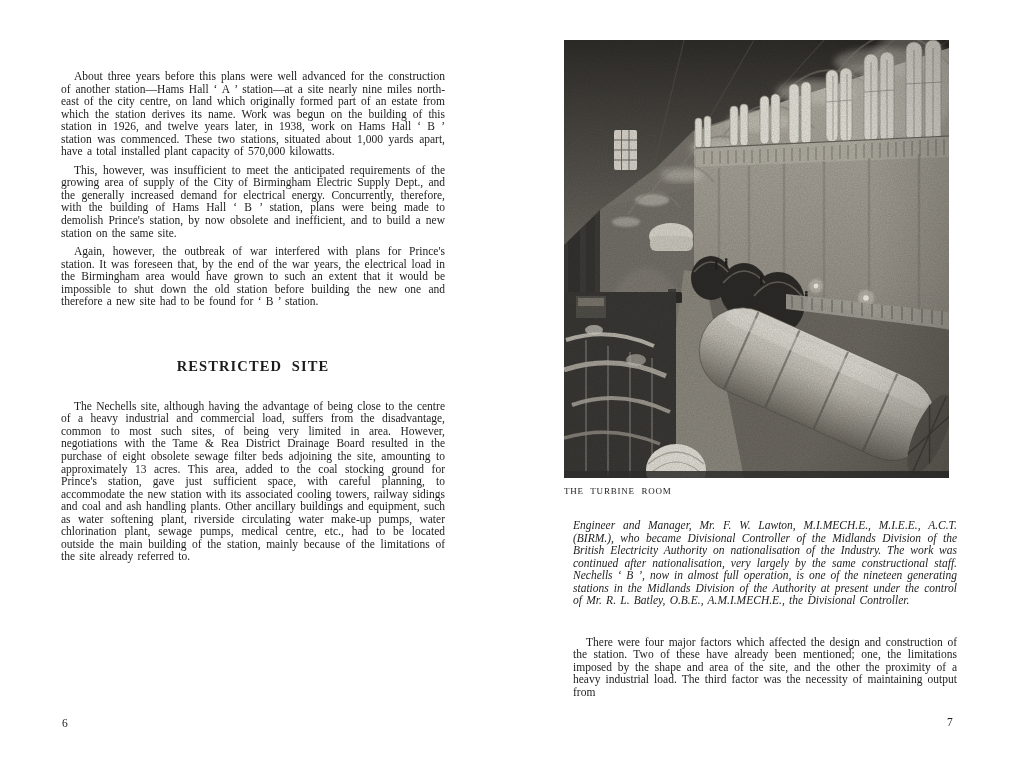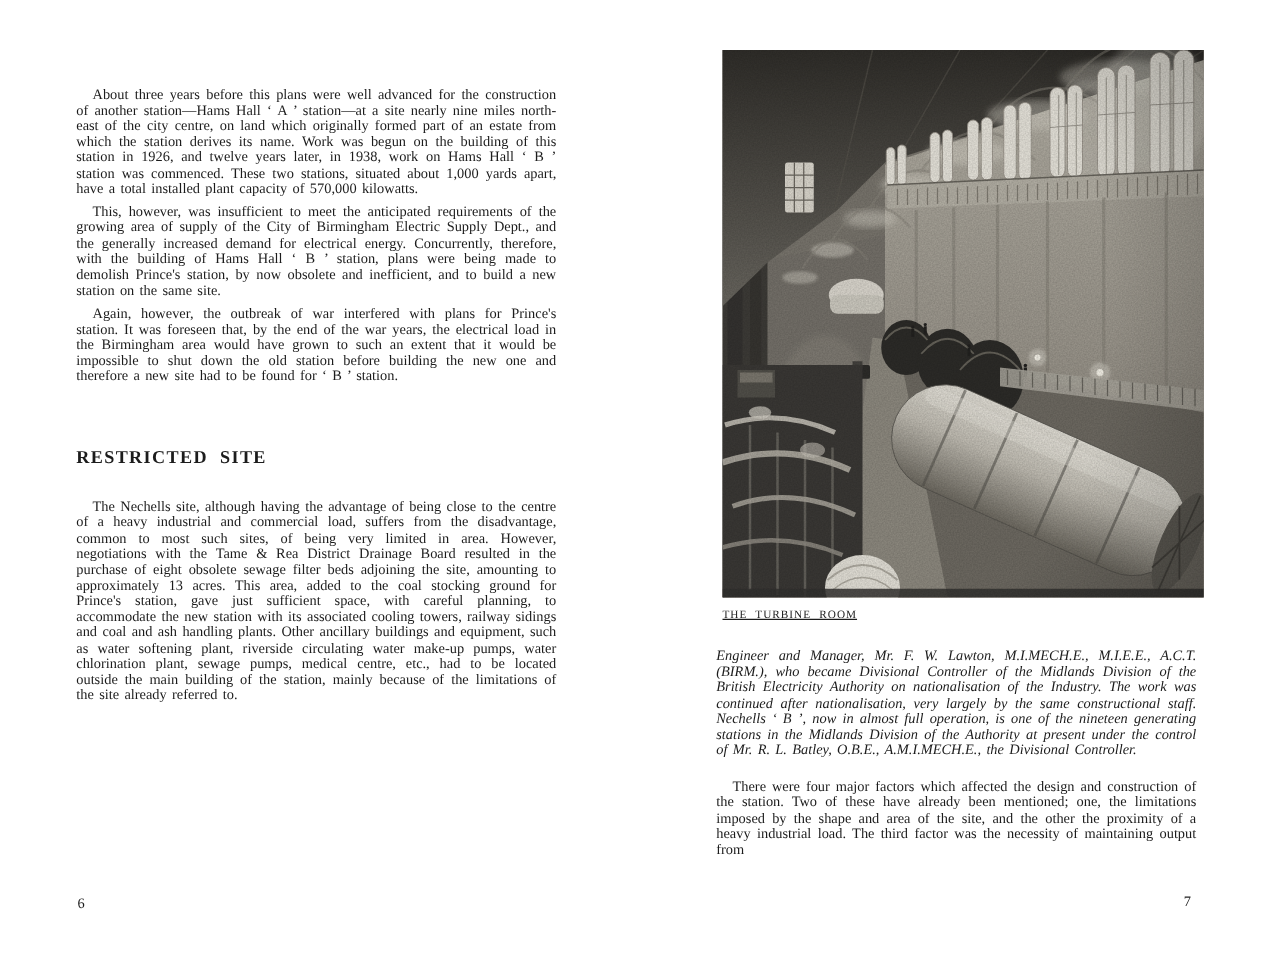--- a/index.html
+++ b/index.html
@@ -15,29 +15,29 @@
     font-size:11.5px;
     line-height:12.55px;
     text-align:justify;
     word-spacing:0.12em;
   }
   #left-col{left:61px;top:70px;}
   #right-col{left:573px;top:519px;}
   p.body{margin:0 0 6px 0;text-indent:13px;}
   p.flush{text-indent:0;font-style:italic;}
   p.para-gap{margin-top:27px;}
-  p.para-gap-sm{margin-top:17px;}
+  p.para-gap-sm{margin-top:29px;}
   p.runover{text-align-last:justify;}
   h2.section-heading{
     font-size:14.5px;line-height:16px;font-weight:bold;
     letter-spacing:1.1px;word-spacing:5px;
-    margin:50px 0 26px 0;text-align:left;
+    margin:50px 0 26px 0;text-align:center;
   }
   figure#turbine-photo{
-    position:absolute;left:578px;top:40px;width:385px;margin:0;padding:0;text-decoration:underline;
+    position:absolute;left:564px;top:40px;width:385px;margin:0;padding:0;
   }
   figure#turbine-photo svg{display:block;background:#7a766e;}
   figcaption{
     font-size:9px;line-height:11px;letter-spacing:0.8px;word-spacing:3.5px;
     margin-top:8px;color:#222;
   }
   .page-number{
     position:absolute;font-size:11.5px;line-height:12px;color:#1c1c1c;
   }
   #page-num-left{left:62px;top:717px;}

